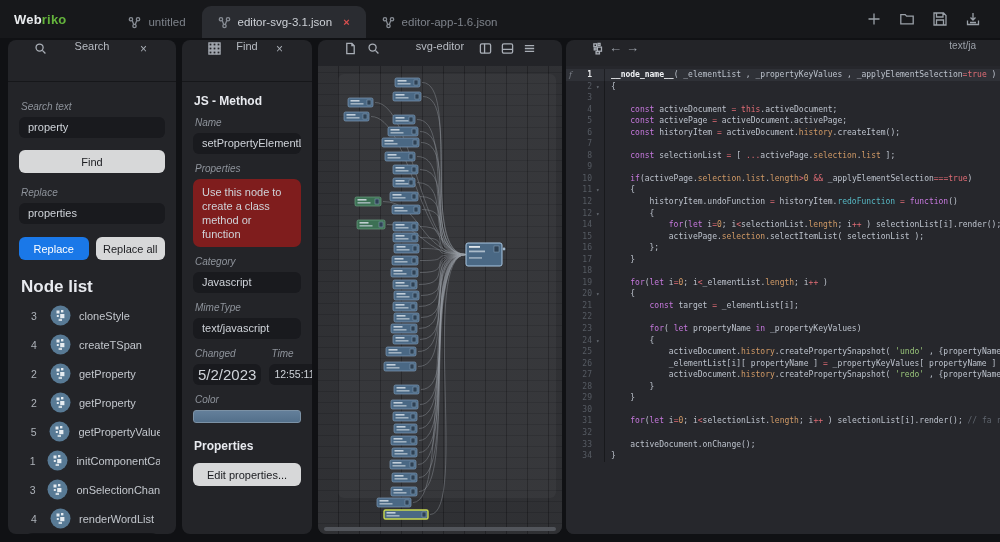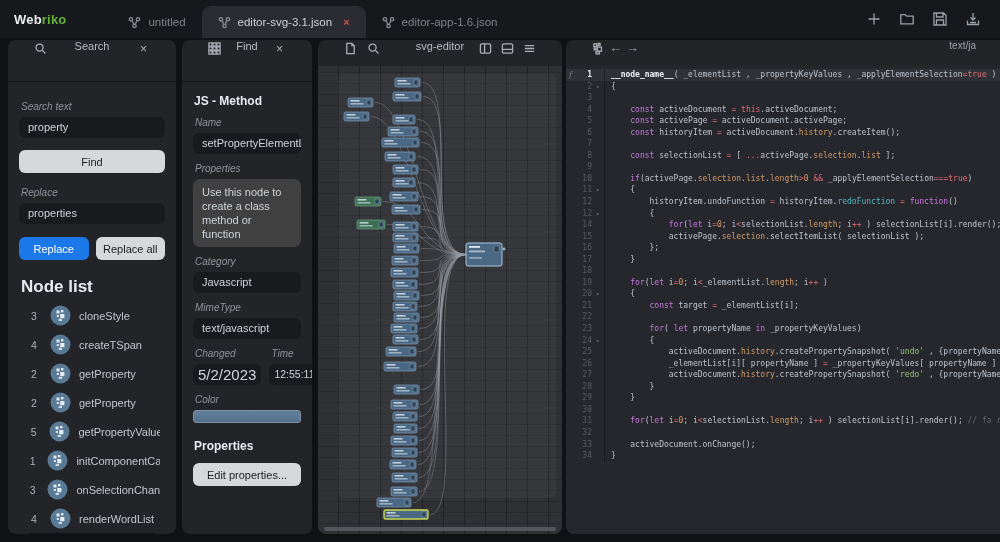--- a/index.html
+++ b/index.html
@@ -54,21 +54,21 @@
   .nl-item .cnt { width:20px; text-align:center; font-size:10.5px; color:#aeb3ba; }
   .nl-item.selected .cnt { color:#fff; font-weight:bold; }
   .nl-item .nicon { width:21px; height:21px; margin:0 8px 0 6px; flex:none; }
   .nl-item .nm { font-size:11px; color:#c3c7cd; white-space:nowrap; overflow:hidden; }
   .nl-item.selected .nm { color:#ffffff; font-weight:bold; }
 
   
   #nodePanel { left:182px; width:130px; }
   .np-body { padding:6px 11px 0 11px; }
   .np-type { font-size:12px; font-weight:bold; color:#e8eaef; margin:6px 0 2px 1px; }
-  .np-area { background:#404040; border-radius:7px; color:#cfd3d9; font-size:11px;
+  .np-area { background:#7f1d1d; border-radius:7px; color:#cfd3d9; font-size:11px;
     padding:6px 9px; line-height:14px; }
   .np-2col { display:flex; gap:8px; }
   .np-2col .col { flex:1; }
   .swatch { height:13px; border-radius:3px; border:1px solid #7c92a6;
     background:linear-gradient(#647f9a,#53708b); margin-top:2px; }
   .np-props { font-size:12px; font-weight:bold; color:#e8eaef; margin:16px 0 10px 1px; }
 
   
   #svgPanel { left:318px; width:244px; }
   .canvas { position:absolute; left:0; top:26px; right:0; bottom:0; background:#28292d;

